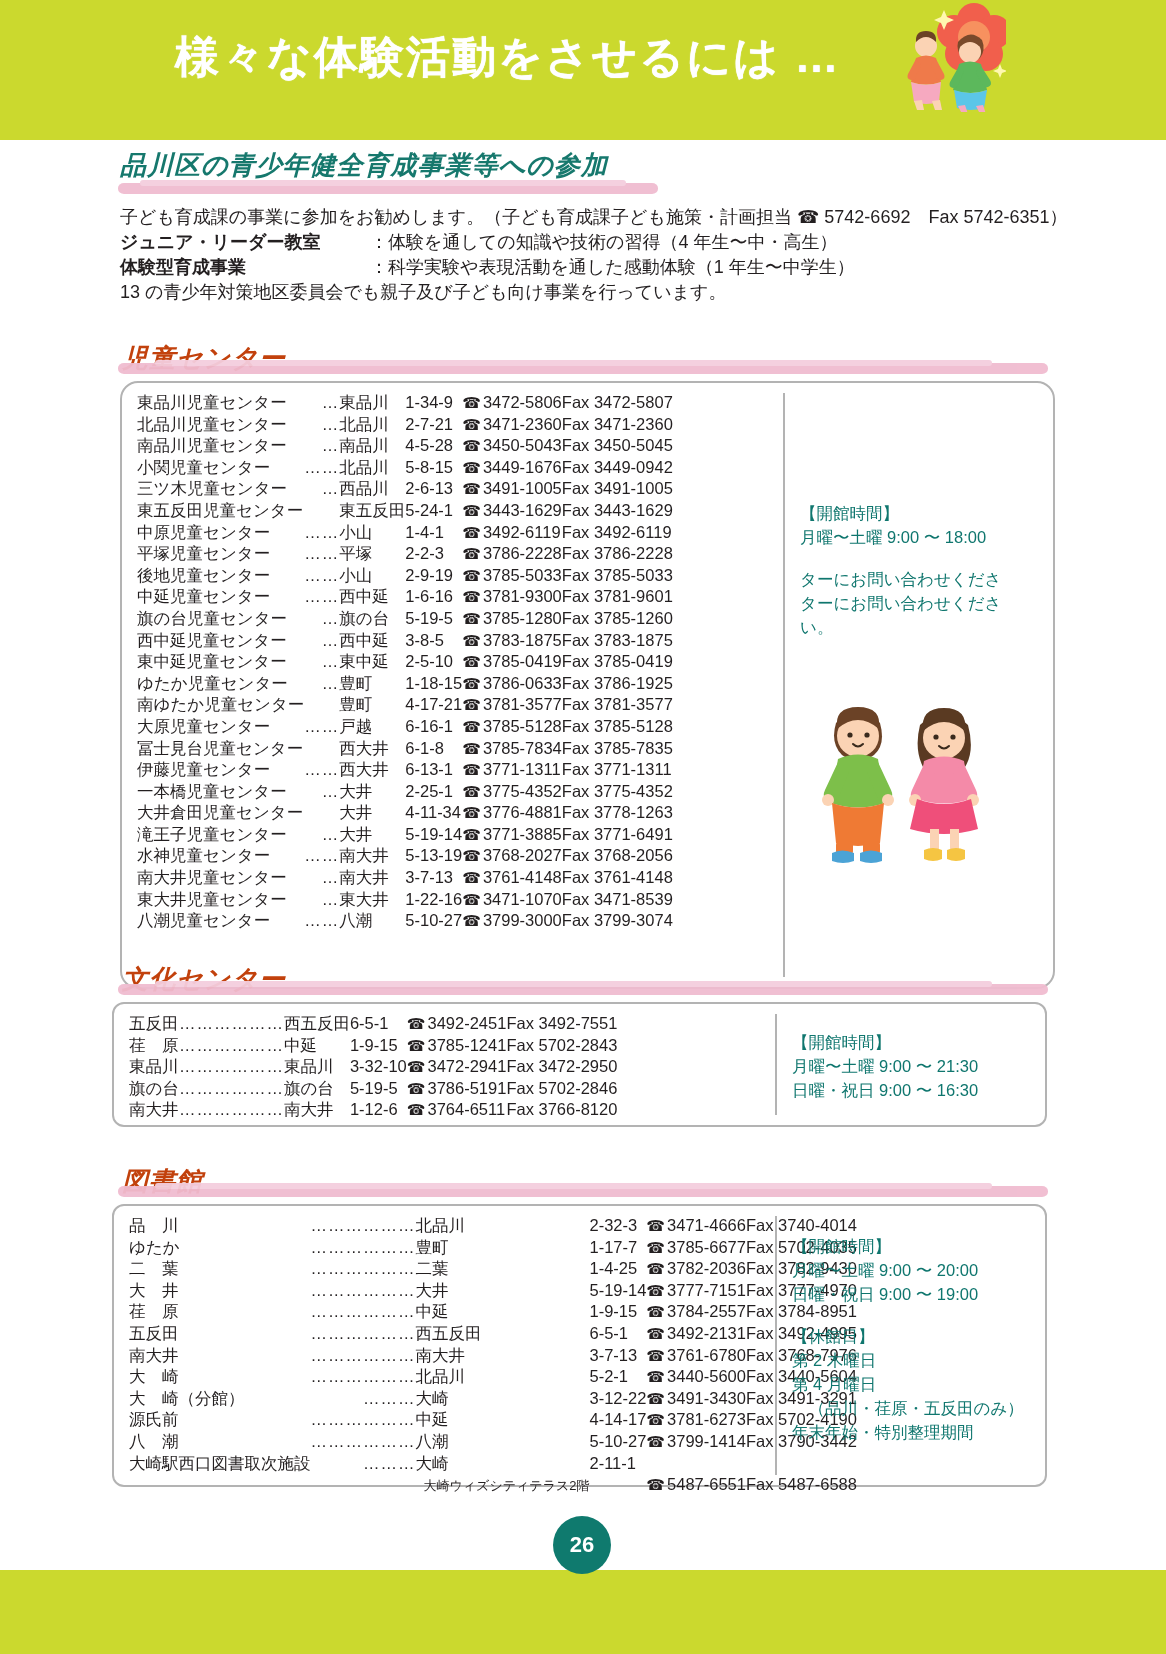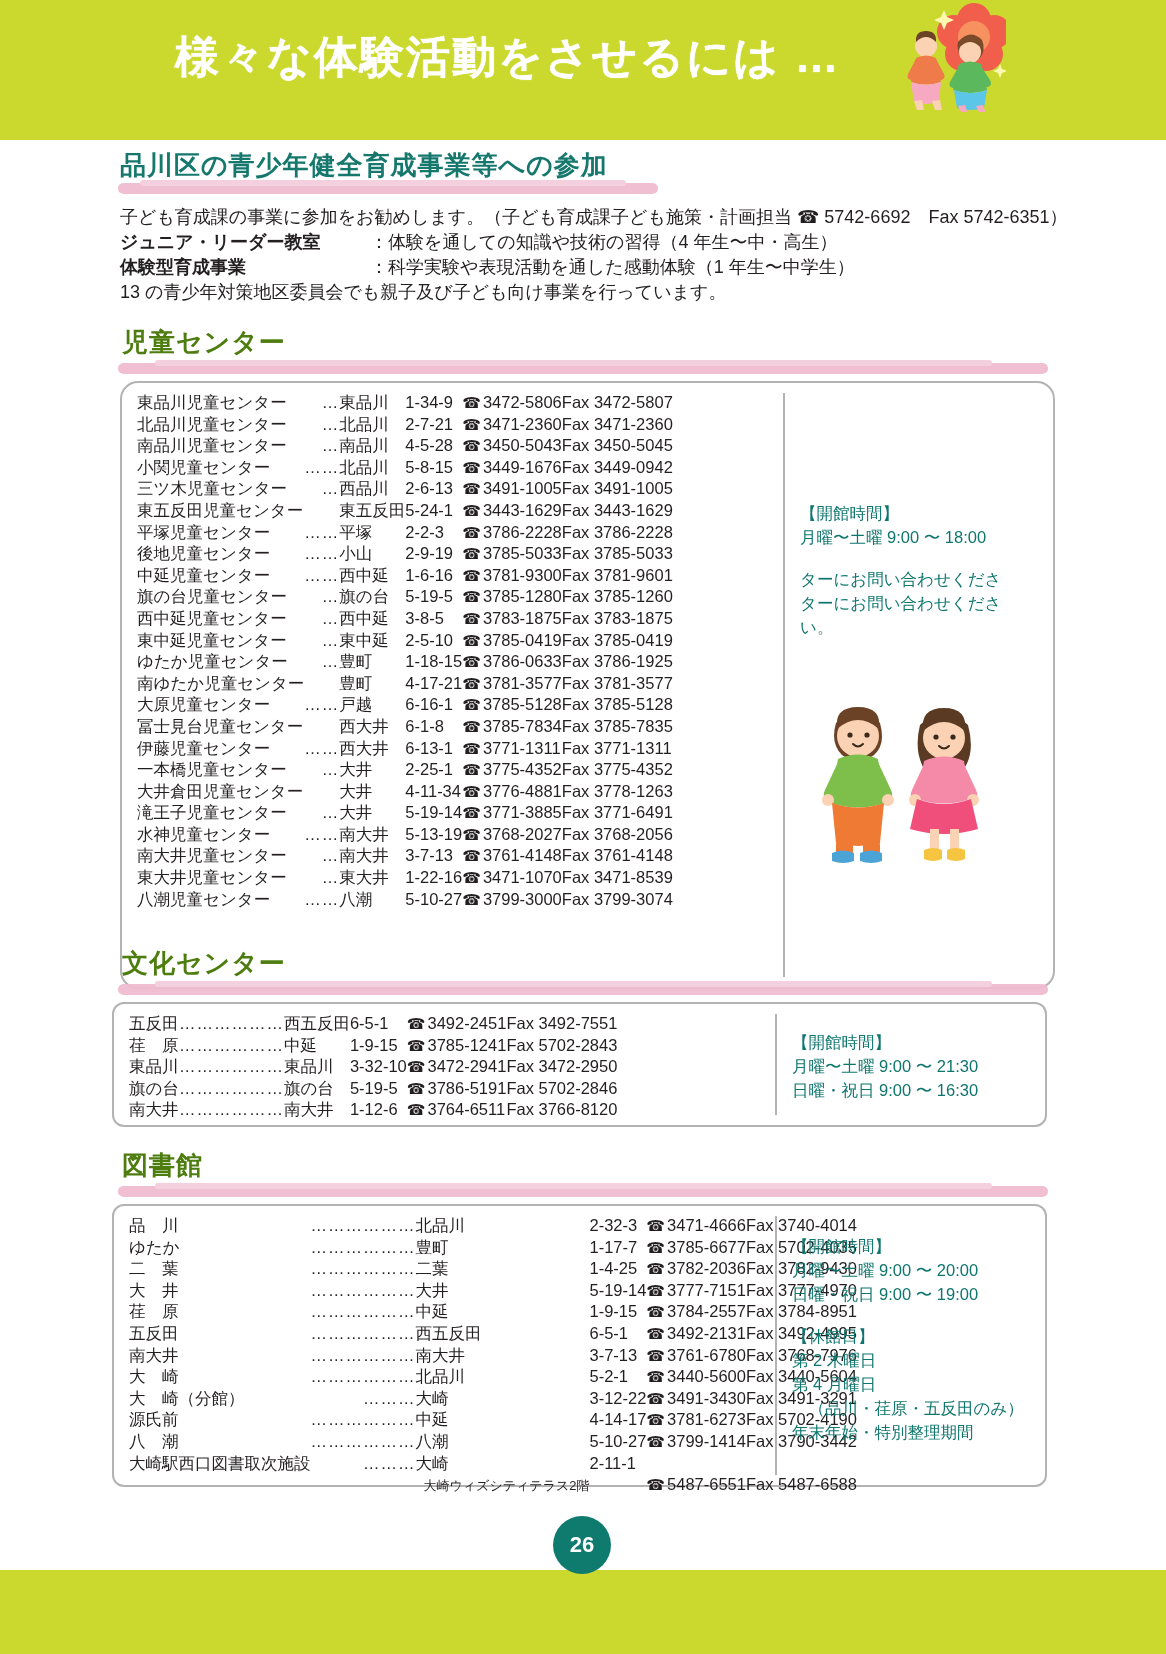--- a/index.html
+++ b/index.html
@@ -47,22 +47,23 @@
   }
 
   
   .sec-head {
     position: absolute;
     font-size: 26px;
     font-weight: bold;
     color: #16786d;
     letter-spacing: 1px;
     white-space: nowrap;
-  }
-  .sec-head.teal { color: #4d7c0f; }
+    font-style: italic;
+  }
+  .sec-head.teal { color: #c2410c; margin-top: 16px; }
   .brush {
     position: absolute;
     height: 11px;
     background: #f0bcd0;
     border-radius: 6px / 5px;
     opacity: .95;
   }
   .brush::after {
     content: "";
     position: absolute;
@@ -279,20 +280,28 @@
           <td class="c-tel"><span class="telicon">☎</span>3491-1005</td>
           <td class="c-fax">Fax 3491-1005</td>
         </tr>
         <tr>
           <td class="c-name">東五反田児童センター</td>
           <td class="c-dots"></td>
           <td class="c-town">東五反田</td>
           <td class="c-addr">5-24-1</td>
           <td class="c-tel"><span class="telicon">☎</span>3443-1629</td>
           <td class="c-fax">Fax 3443-1629</td>
+        </tr>
+        <tr>
+          <td class="c-name">中原児童センター</td>
+          <td class="c-dots">……</td>
+          <td class="c-town">小山</td>
+          <td class="c-addr">1-4-1</td>
+          <td class="c-tel"><span class="telicon">☎</span>3492-6119</td>
+          <td class="c-fax">Fax 3492-6119</td>
         </tr>
         <tr>
           <td class="c-name">平塚児童センター</td>
           <td class="c-dots">……</td>
           <td class="c-town">平塚</td>
           <td class="c-addr">2-2-3</td>
           <td class="c-tel"><span class="telicon">☎</span>3786-2228</td>
           <td class="c-fax">Fax 3786-2228</td>
         </tr>
         <tr>

